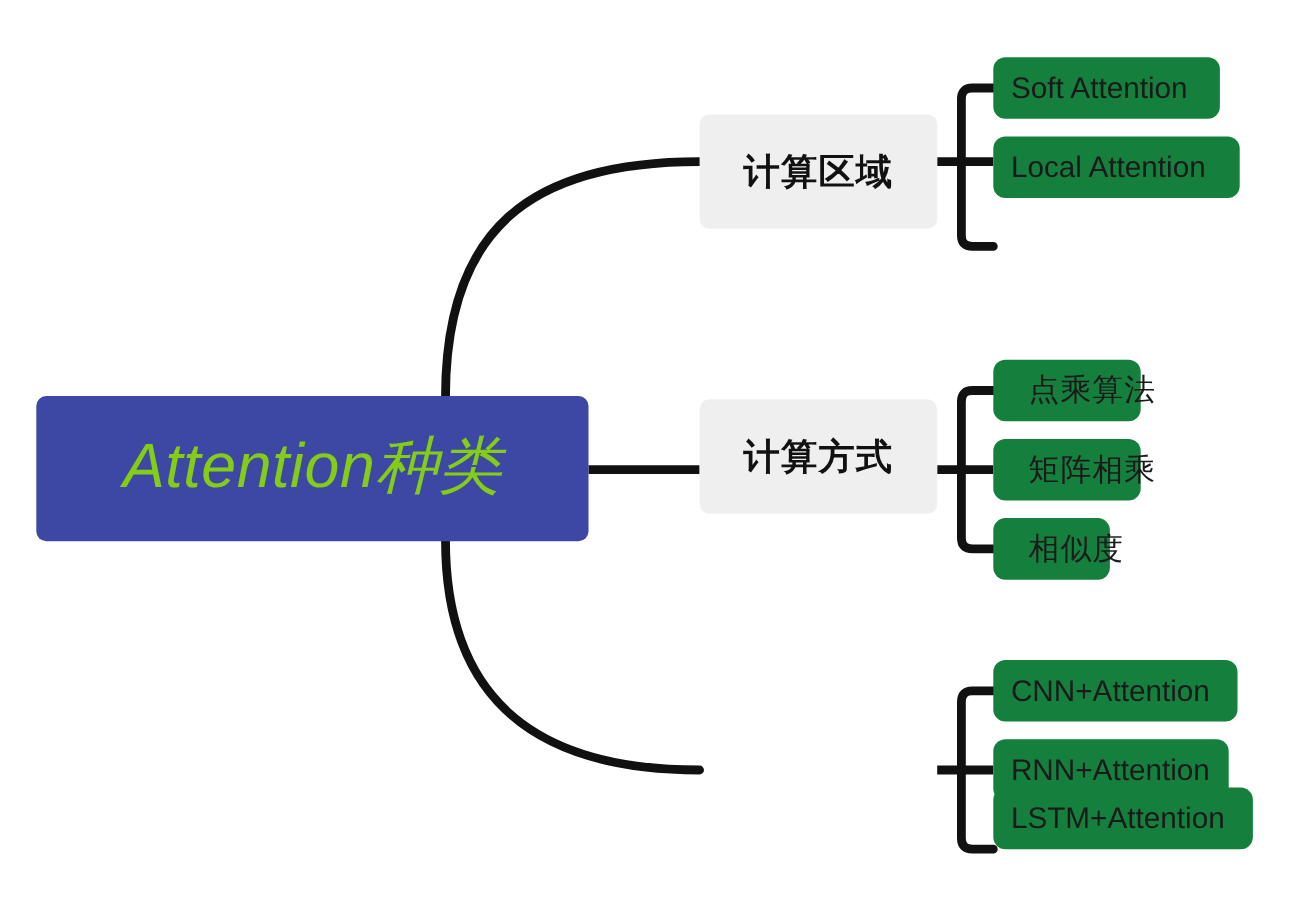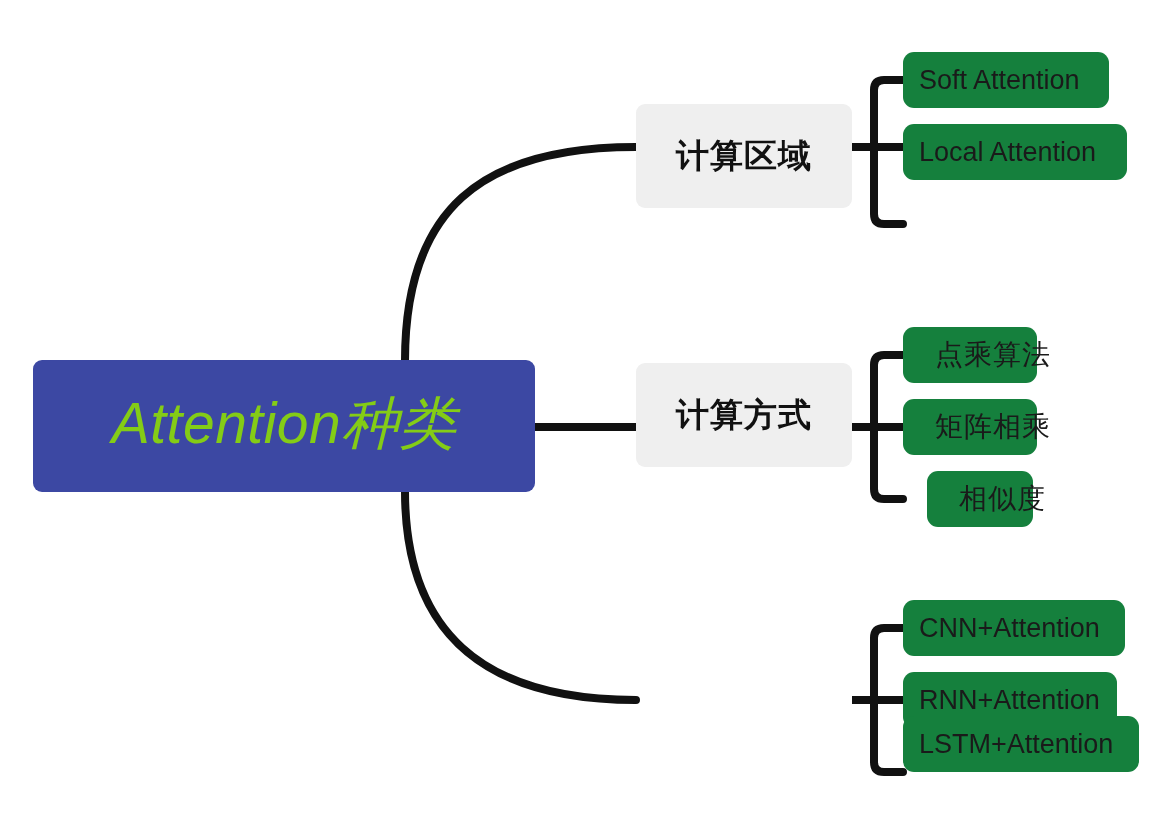--- a/index.html
+++ b/index.html
@@ -90,21 +90,21 @@
   .leaf-cn { font-size: 28px; letter-spacing: 1px; padding-left: 32px; }
 
   
   .leaf-1-1 { left: 903px; top: 52px;  width: 206px; }
   .leaf-1-2 { left: 903px; top: 124px; width: 224px; }
   .leaf-1-3 { left: 903px; top: 196px; width: 204px; }
 
   
   .leaf-2-1 { left: 903px; top: 327px; width: 134px; }
   .leaf-2-2 { left: 903px; top: 399px; width: 134px; }
-  .leaf-2-3 { left: 903px; top: 471px; width: 106px; margin-left: 24px; }
+  .leaf-2-3 { left: 903px; top: 471px; width: 106px; }
 
   
   .leaf-3-1 { left: 903px; top: 600px; width: 222px; }
   .leaf-3-2 { left: 903px; top: 672px; width: 214px; }
   .leaf-3-3 { left: 903px; top: 716px; width: 236px; }
 
   
   .watermark {
     position: absolute;
     right: 18px;

